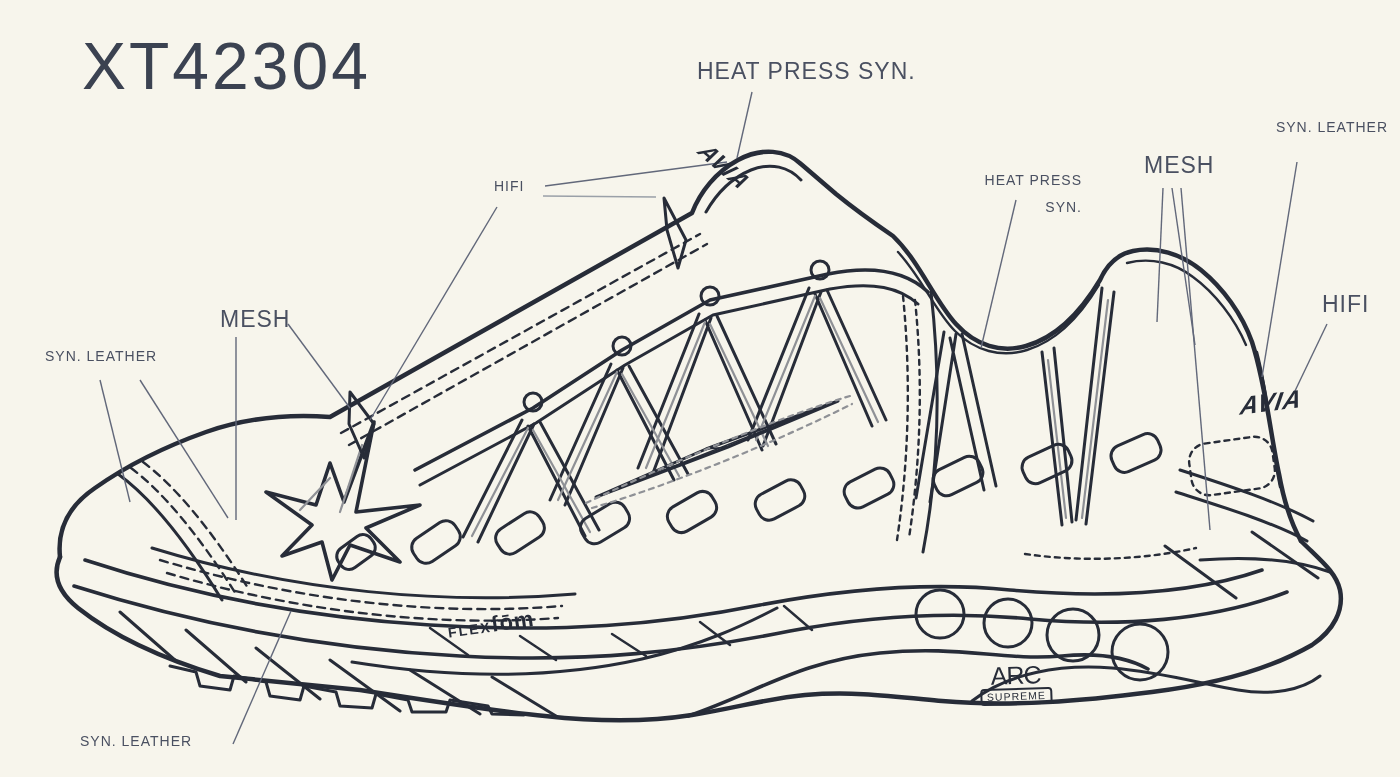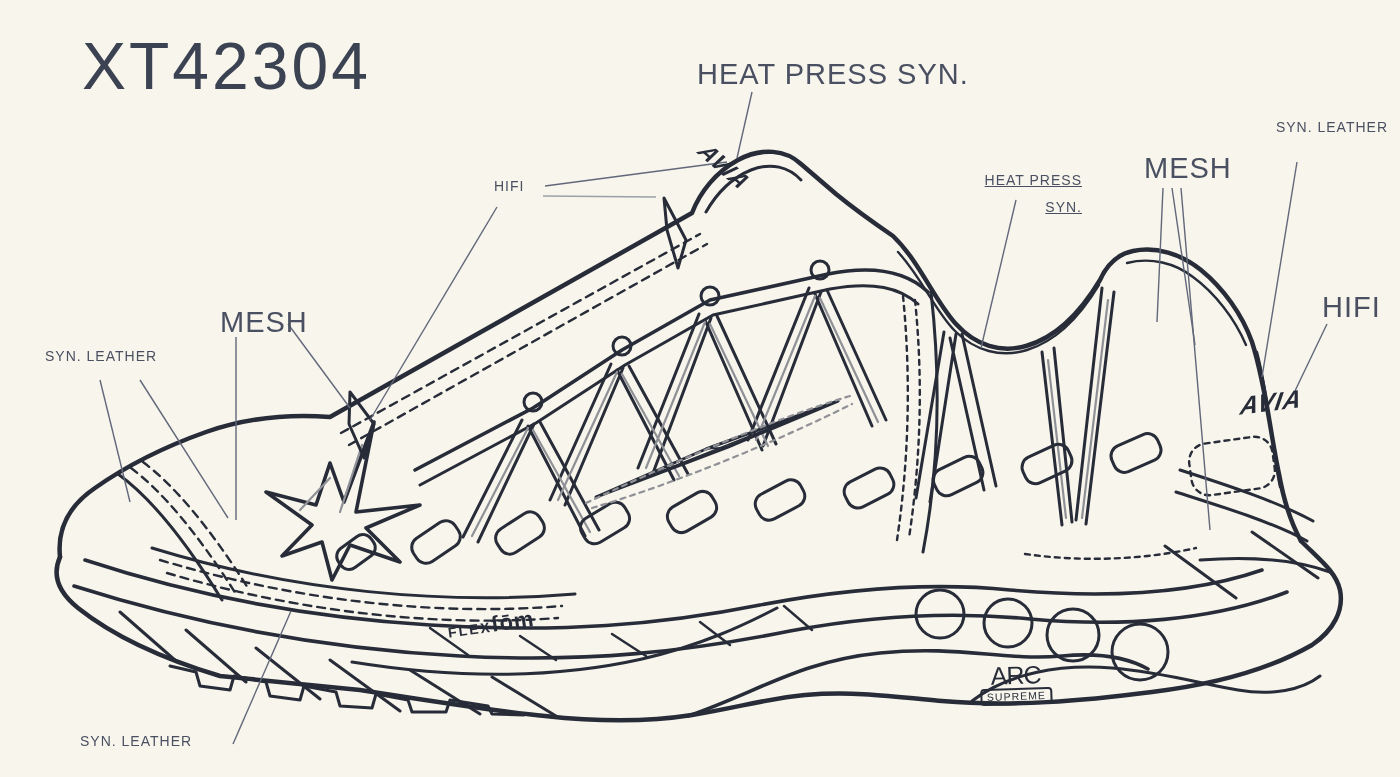--- a/index.html
+++ b/index.html
@@ -16,21 +16,21 @@
   .st2{stroke-dasharray:5 5;}
   .leader{stroke:#62687a;stroke-width:1.4;fill:none;}
   .leader.faint{stroke:#9aa0a8;}
   .title{
     position:absolute;left:82px;top:28px;
     font-size:66px;font-weight:400;letter-spacing:3px;color:#3b4251;
   }
   .callout{
     position:absolute;font-size:14px;color:#4a5061;letter-spacing:1px;white-space:nowrap;
   }
-  .callout.big{font-size:29px;}
+  .callout.big{font-size:23px;}
   .r{text-align:right;}
   .logo-avia{
     position:absolute;font-style:italic;font-weight:700;color:#272c38;
   }
   .logo-avia.tongue{left:714px;top:140px;font-size:23px;letter-spacing:1px;
     transform:rotate(41deg) skewX(-14deg);transform-origin:left top;}
   .logo-avia.heel{left:1243px;top:391px;font-size:25px;letter-spacing:1px;
     transform:rotate(-7deg) skewX(-16deg);transform-origin:left top;}
   .flexfoam{
     position:absolute;left:446px;top:618px;color:#272c38;
@@ -210,21 +210,21 @@
 </svg>
 
   <div class="title">XT42304</div>
 
   <div class="callout big" style="left:697px;top:58px;">HEAT PRESS SYN.</div>
 
   <div class="callout r" style="right:12px;top:119px;">SYN. LEATHER</div>
 
   <div class="callout big" style="left:1144px;top:152px;">MESH</div>
 
-  <div class="callout r" style="right:318px;top:167px;line-height:27px;text-decoration:underline;">
+  <div class="callout r" style="right:318px;top:167px;line-height:27px;">
     <div>HEAT PRESS</div>
     <div>SYN.</div>
   </div>
 
   <div class="callout big" style="left:1322px;top:291px;">HIFI</div>
 
   <div class="callout" style="left:494px;top:178px;">HIFI</div>
 
   <div class="callout big" style="left:220px;top:306px;">MESH</div>
 

